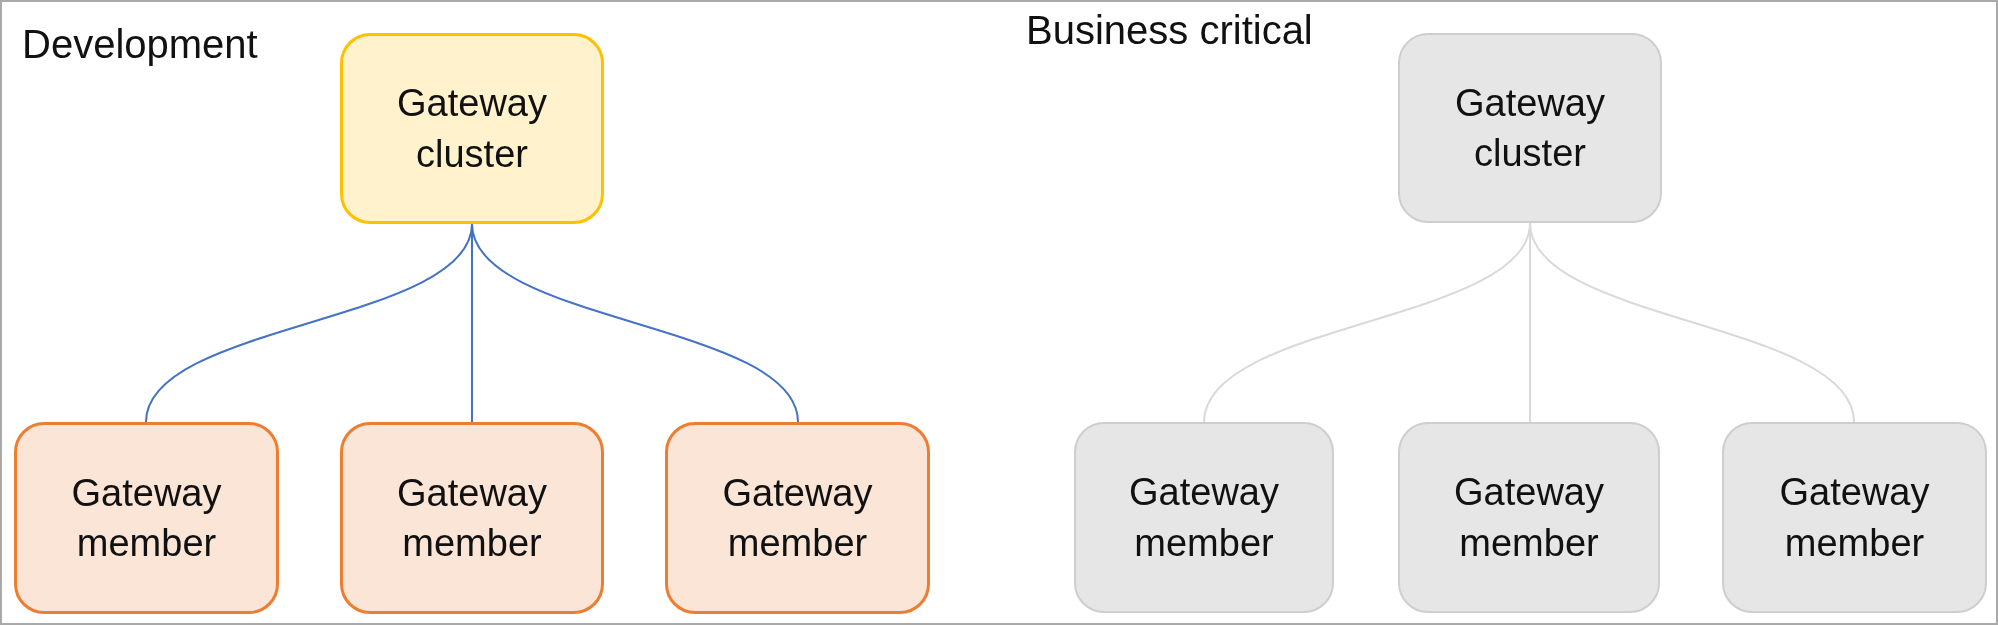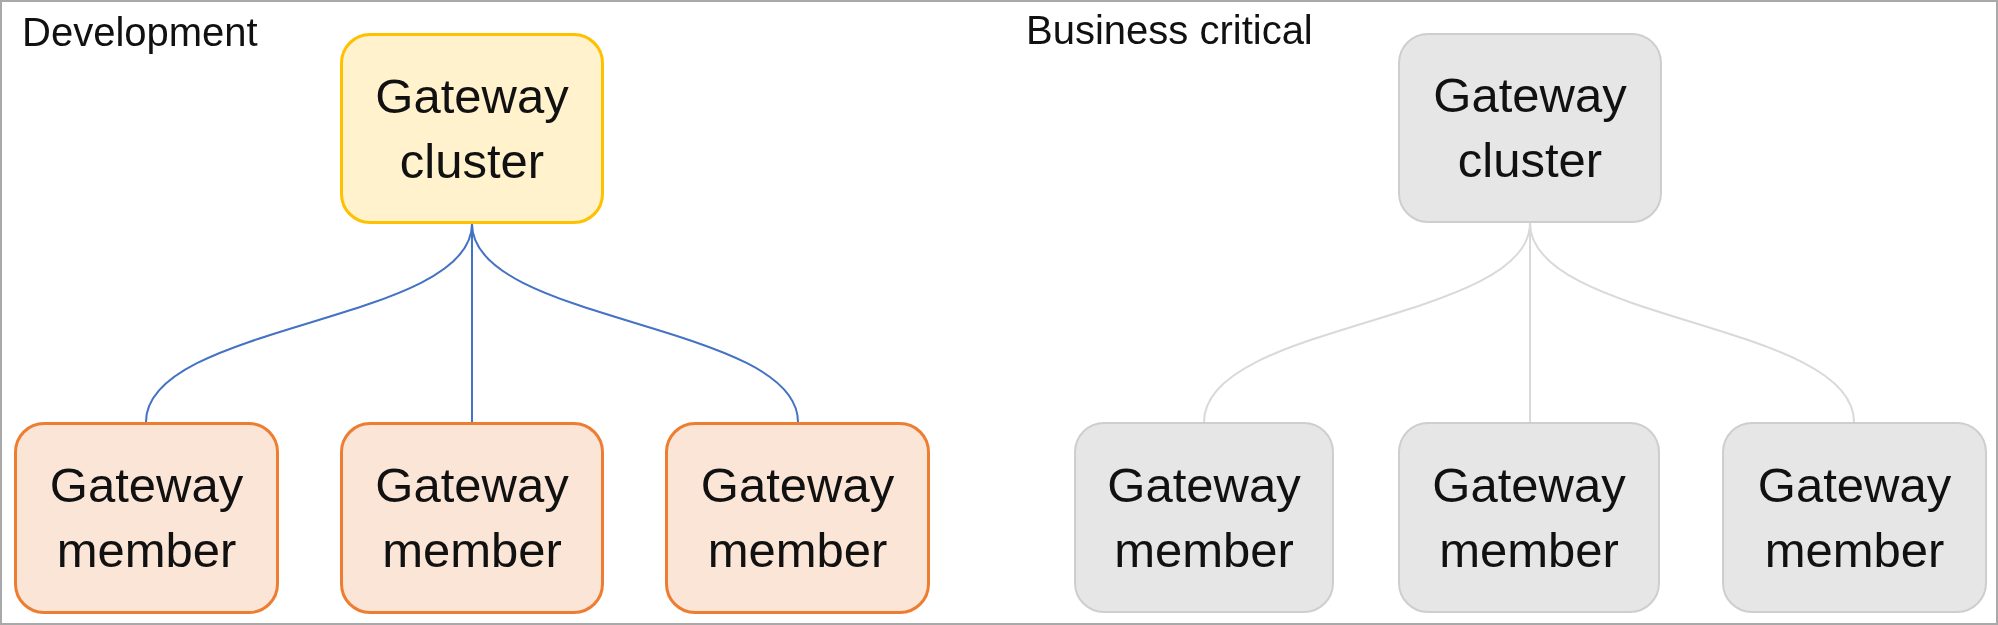--- a/index.html
+++ b/index.html
@@ -22,28 +22,28 @@
     border:2px solid var(--canvas-border);
     overflow:hidden;
   }
   .group-title {
     position:absolute;
     font-size:40px;
     font-weight:400;
     color:var(--text);
     white-space:nowrap;
   }
-  .title-dev { left:20px; top:8px; }
+  .title-dev { left:20px; top:20px; }
   .title-bc  { left:1024px; top:6px; }
   .node {
     position:absolute;
     border-radius:30px;
     display:flex; align-items:center; justify-content:center;
     text-align:center;
-    font-size:49px; line-height:1.32;
+    font-size:38px; line-height:1.32;
     color:var(--text);
     padding:8px 18px;
   }
   
   .dev-cluster {
     left:338px; top:31px; width:264px; height:191px;
     background:var(--dev-cluster-fill);
     border:3px solid var(--dev-cluster-border);
   }
   .dev-member {

